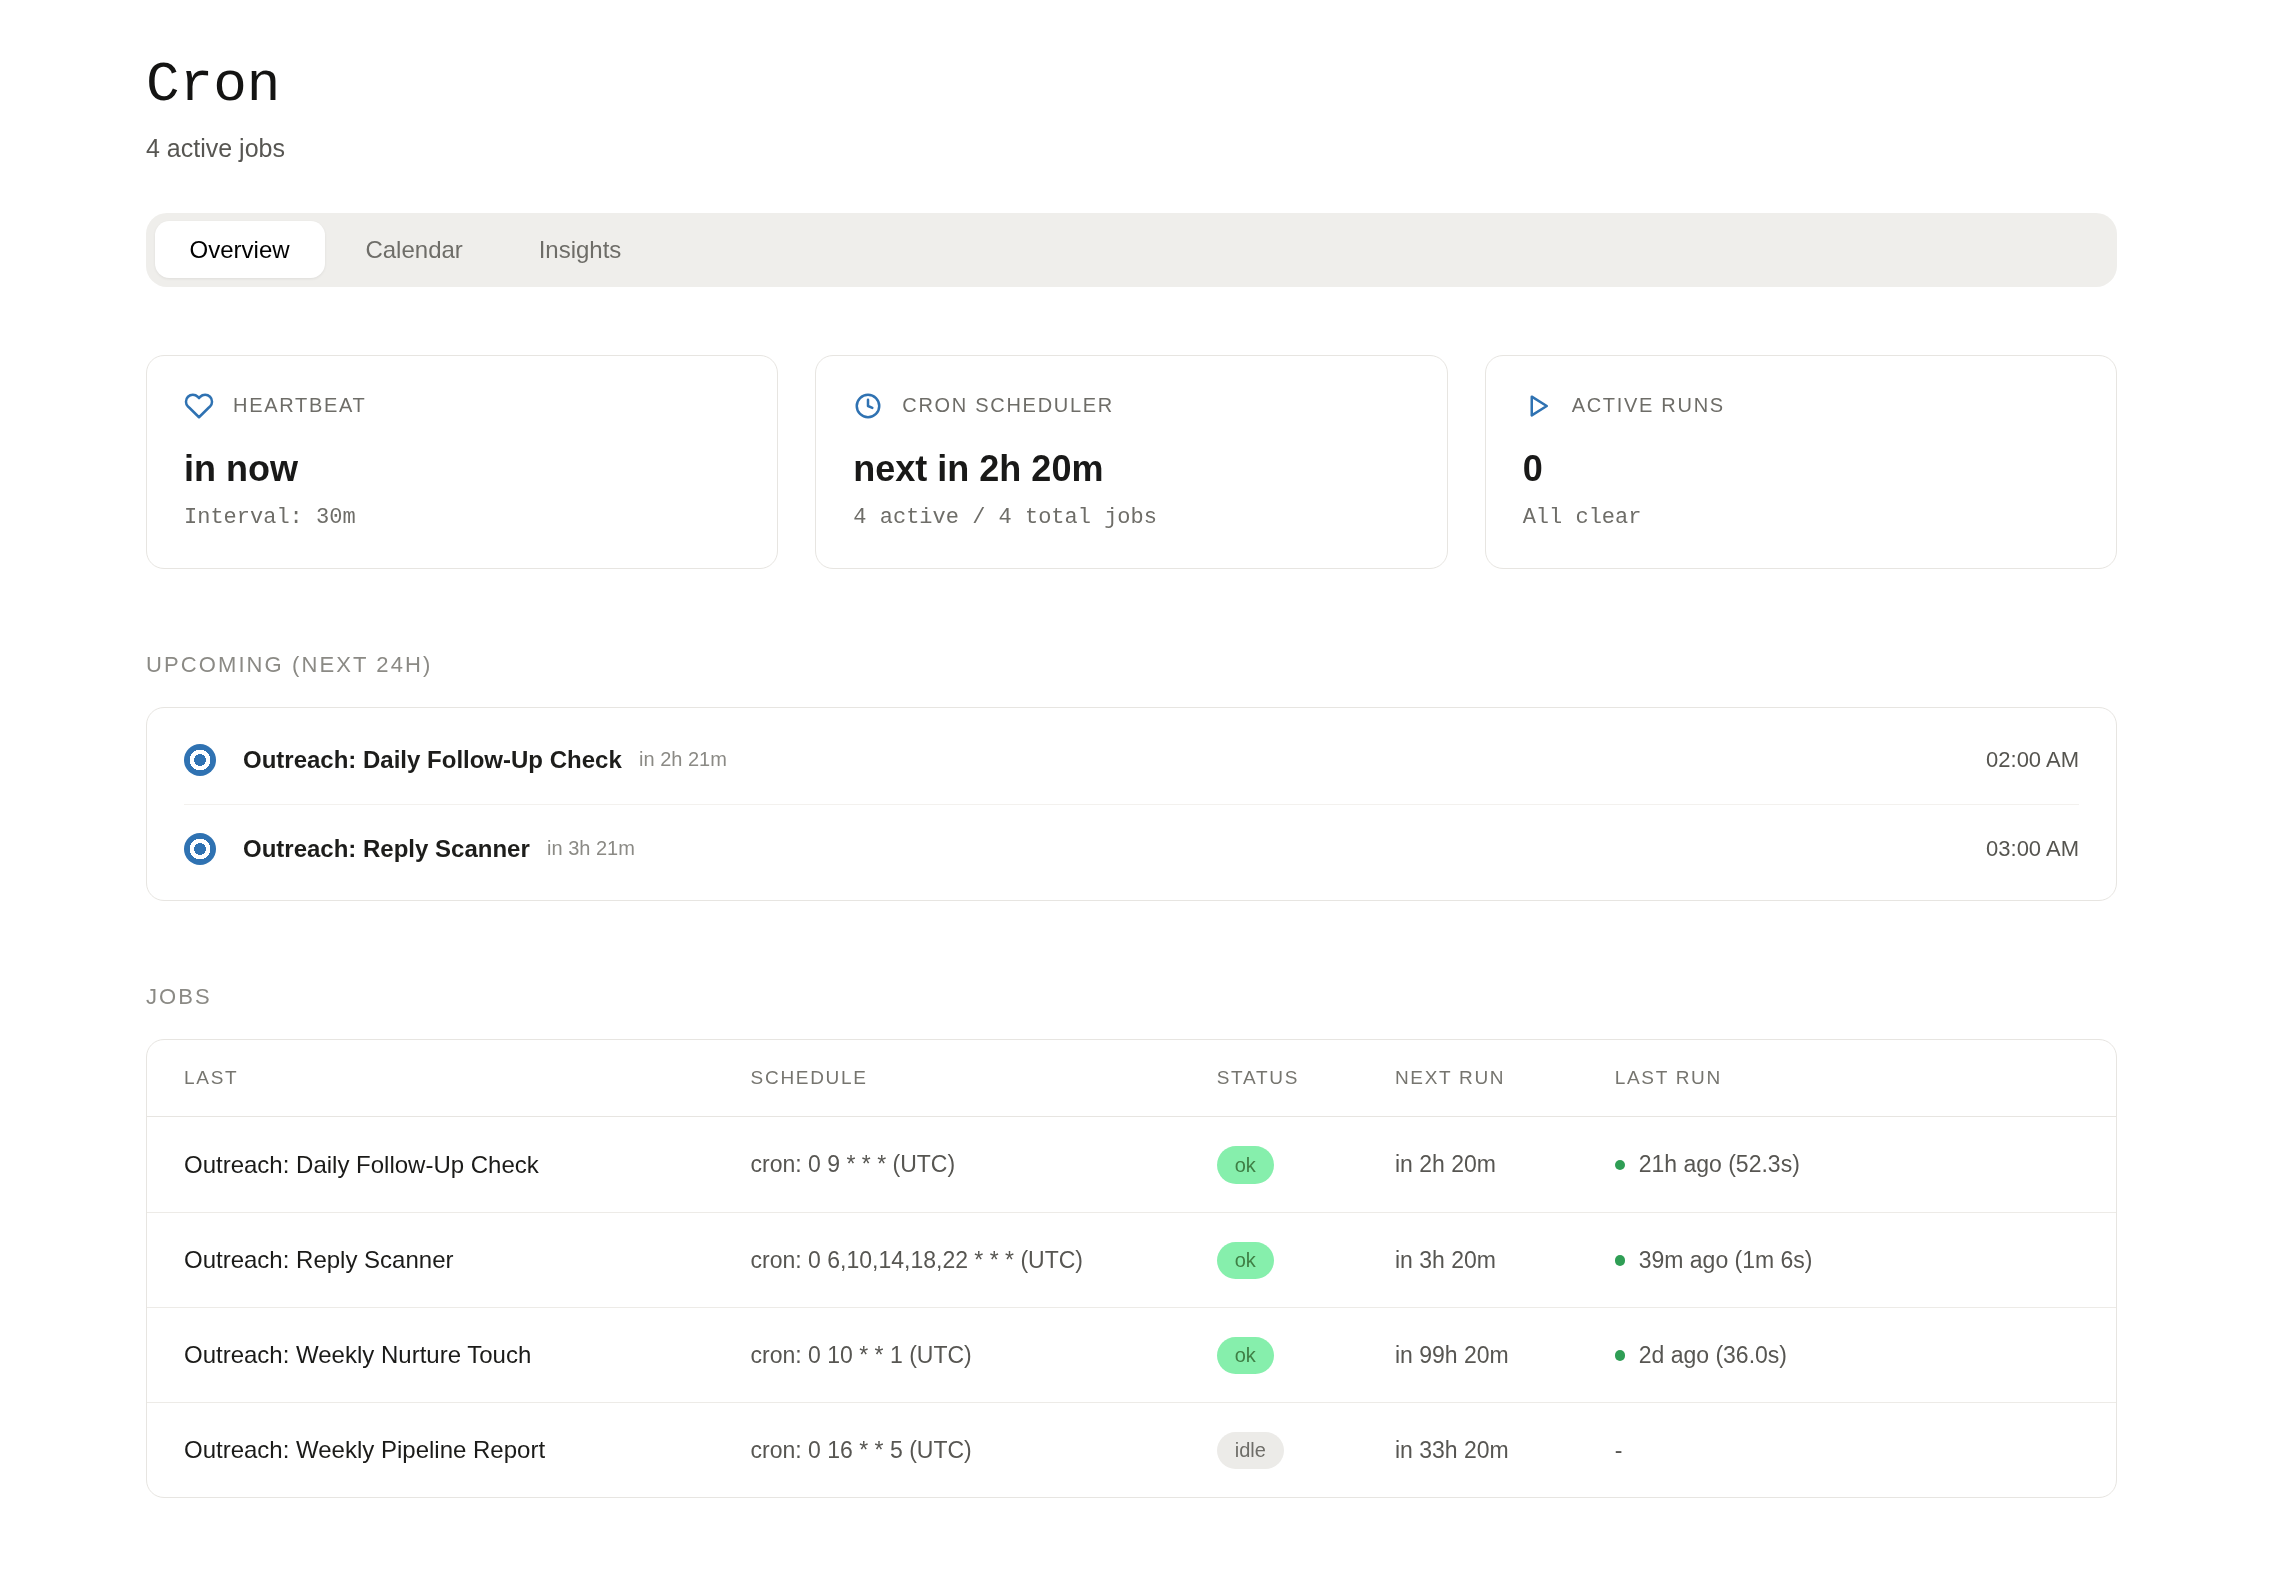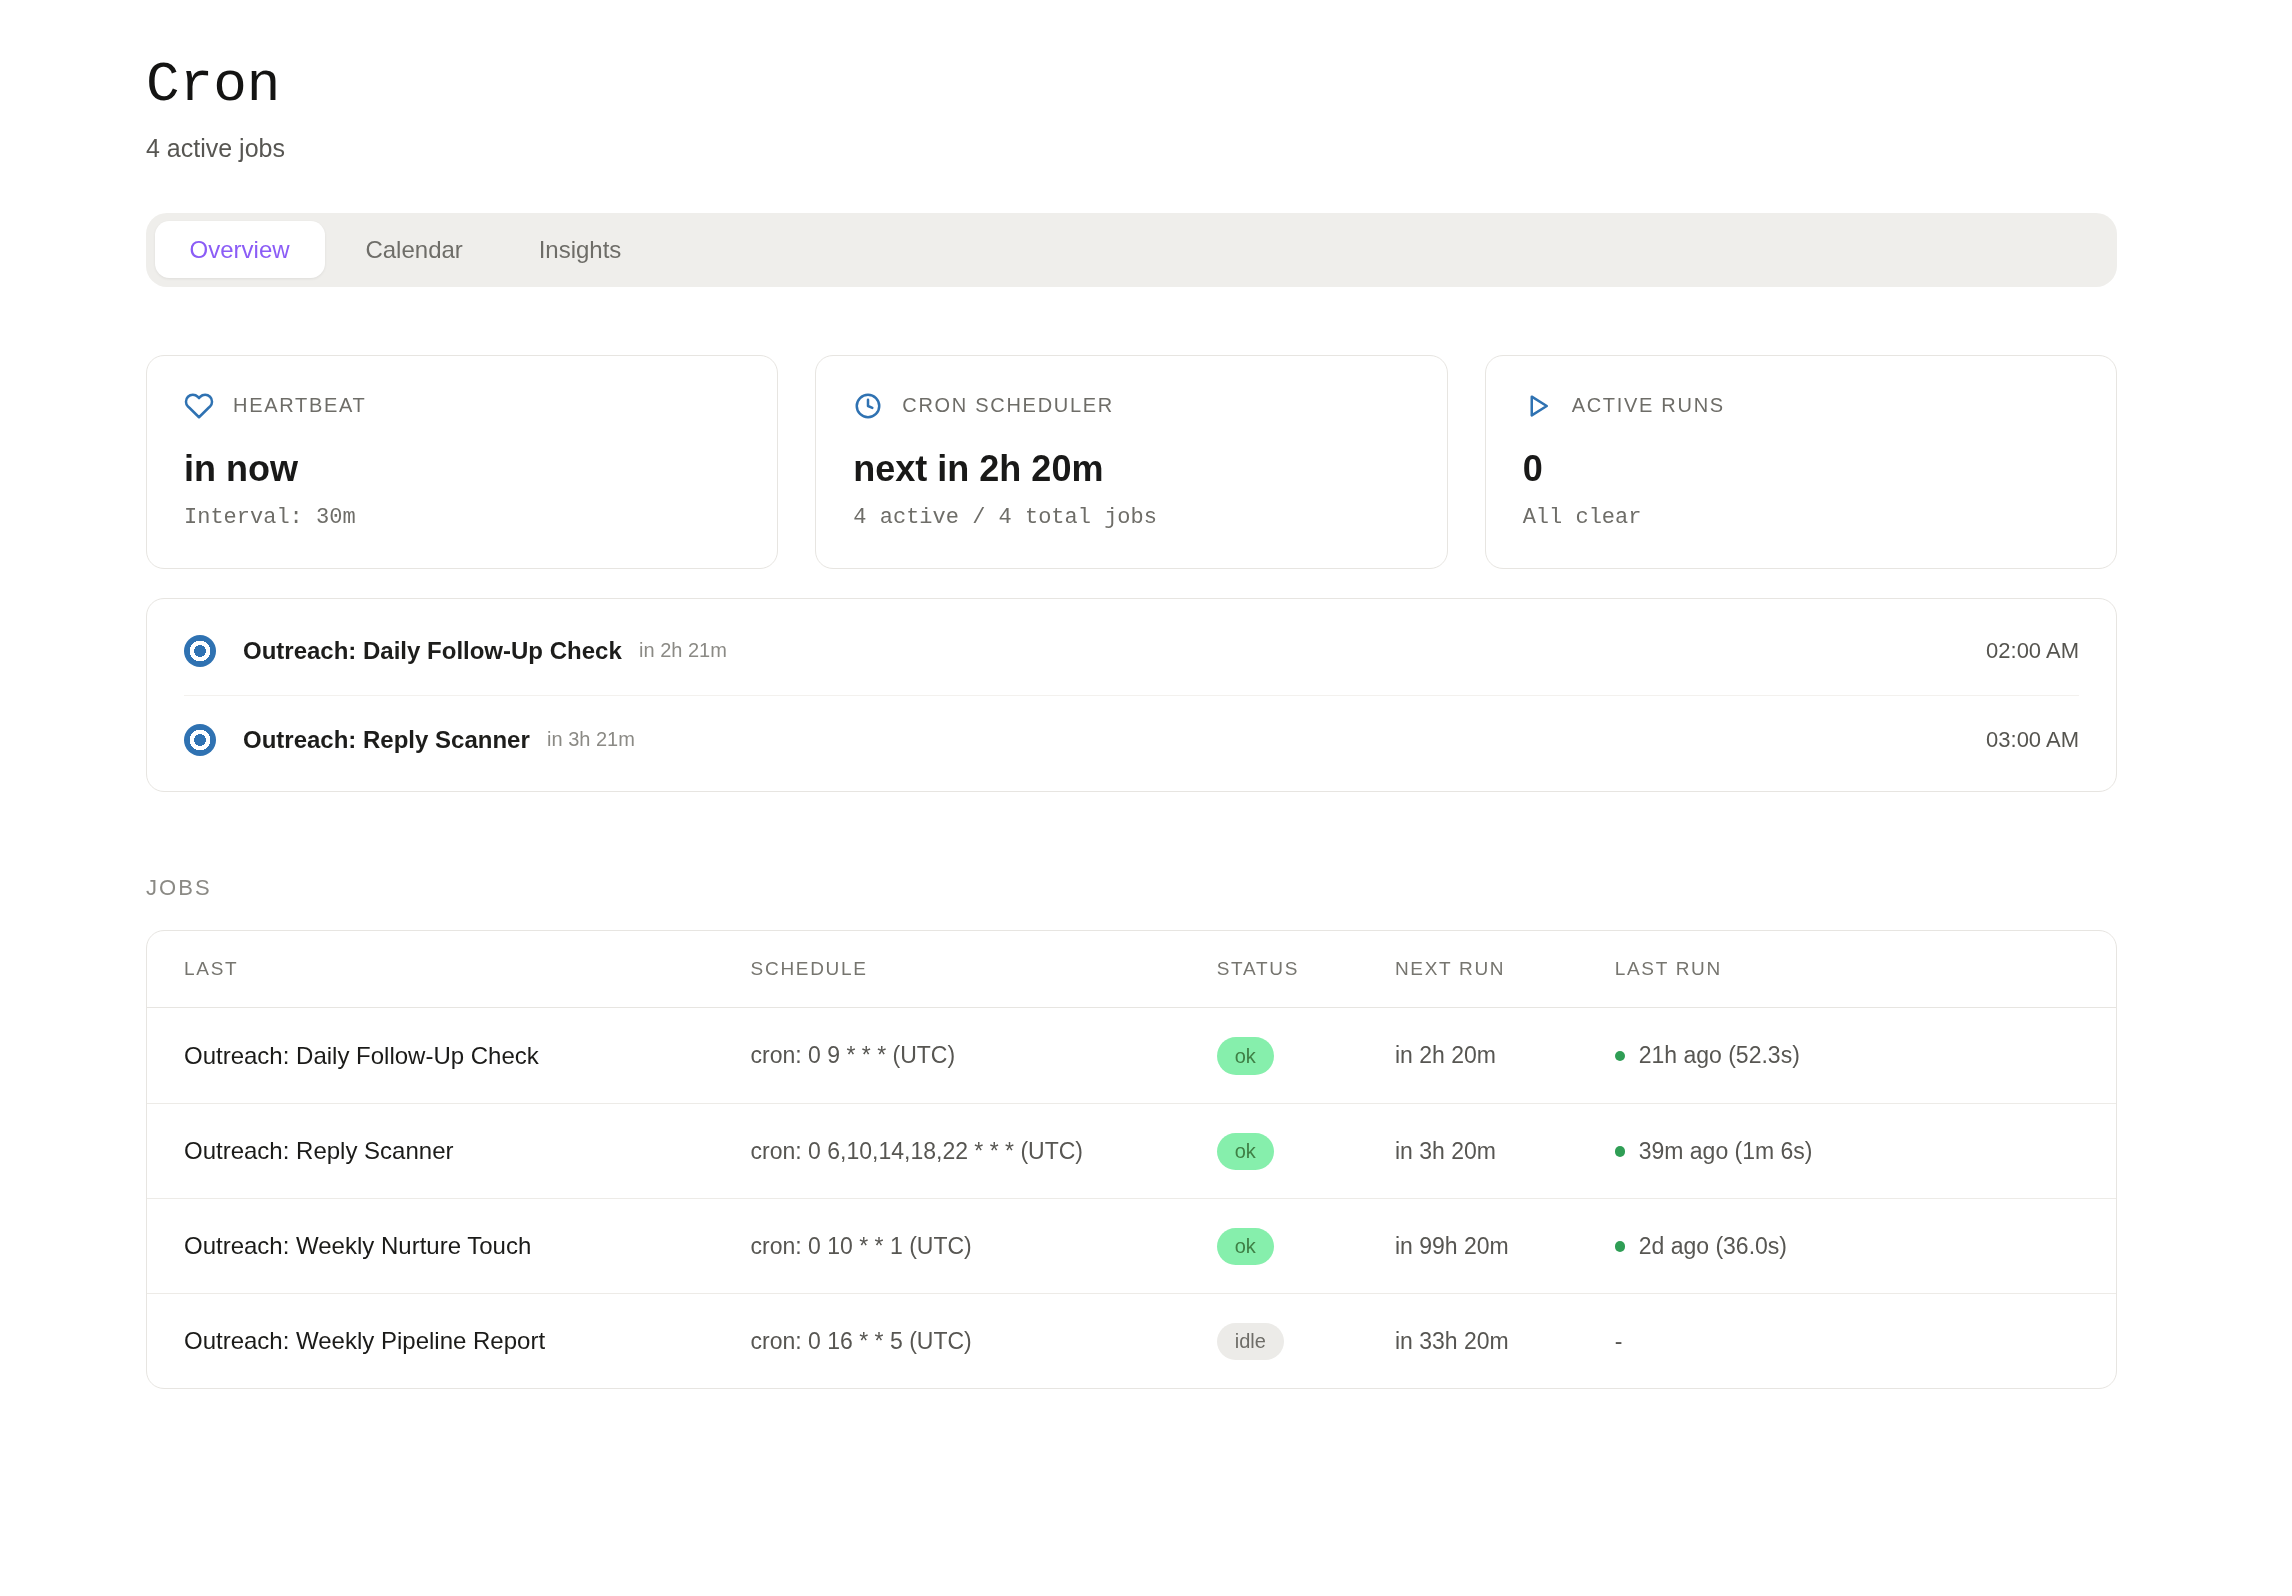--- a/index.html
+++ b/index.html
@@ -49,21 +49,21 @@
     font-family: inherit;
     font-size: 24px;
     color: #6e6d68;
     padding: 16.3px 35px;
     border-radius: 14.4px;
     cursor: pointer;
     line-height: 1;
   }
   .tab.active {
     background: #ffffff;
-    color: #8b5cf6;
+    color: #000000;
     font-weight: 500;
     box-shadow: 0 1px 2.9px rgba(0,0,0,0.07);
   }
 
   
   .stats {
     margin-top: 68px;
     display: grid;
     grid-template-columns: 1fr 1fr 1fr;
     gap: 37px;
@@ -259,20 +259,21 @@
           </svg>
         </span>
         <span class="stat-label">ACTIVE RUNS</span>
       </div>
       <div class="stat-value">0</div>
       <div class="stat-sub">All clear</div>
     </div>
 
   </div>
 
+  <div class="section-heading">UPCOMING (NEXT 24H)</div>
 
   <div class="upcoming-card">
     <div class="upcoming-row">
       <span class="target-dot"></span>
       <span class="upcoming-name">Outreach: Daily Follow-Up Check</span>
       <span class="upcoming-rel">in 2h 21m</span>
       <span class="upcoming-time">02:00 AM</span>
     </div>
     <div class="upcoming-row">
       <span class="target-dot"></span>

